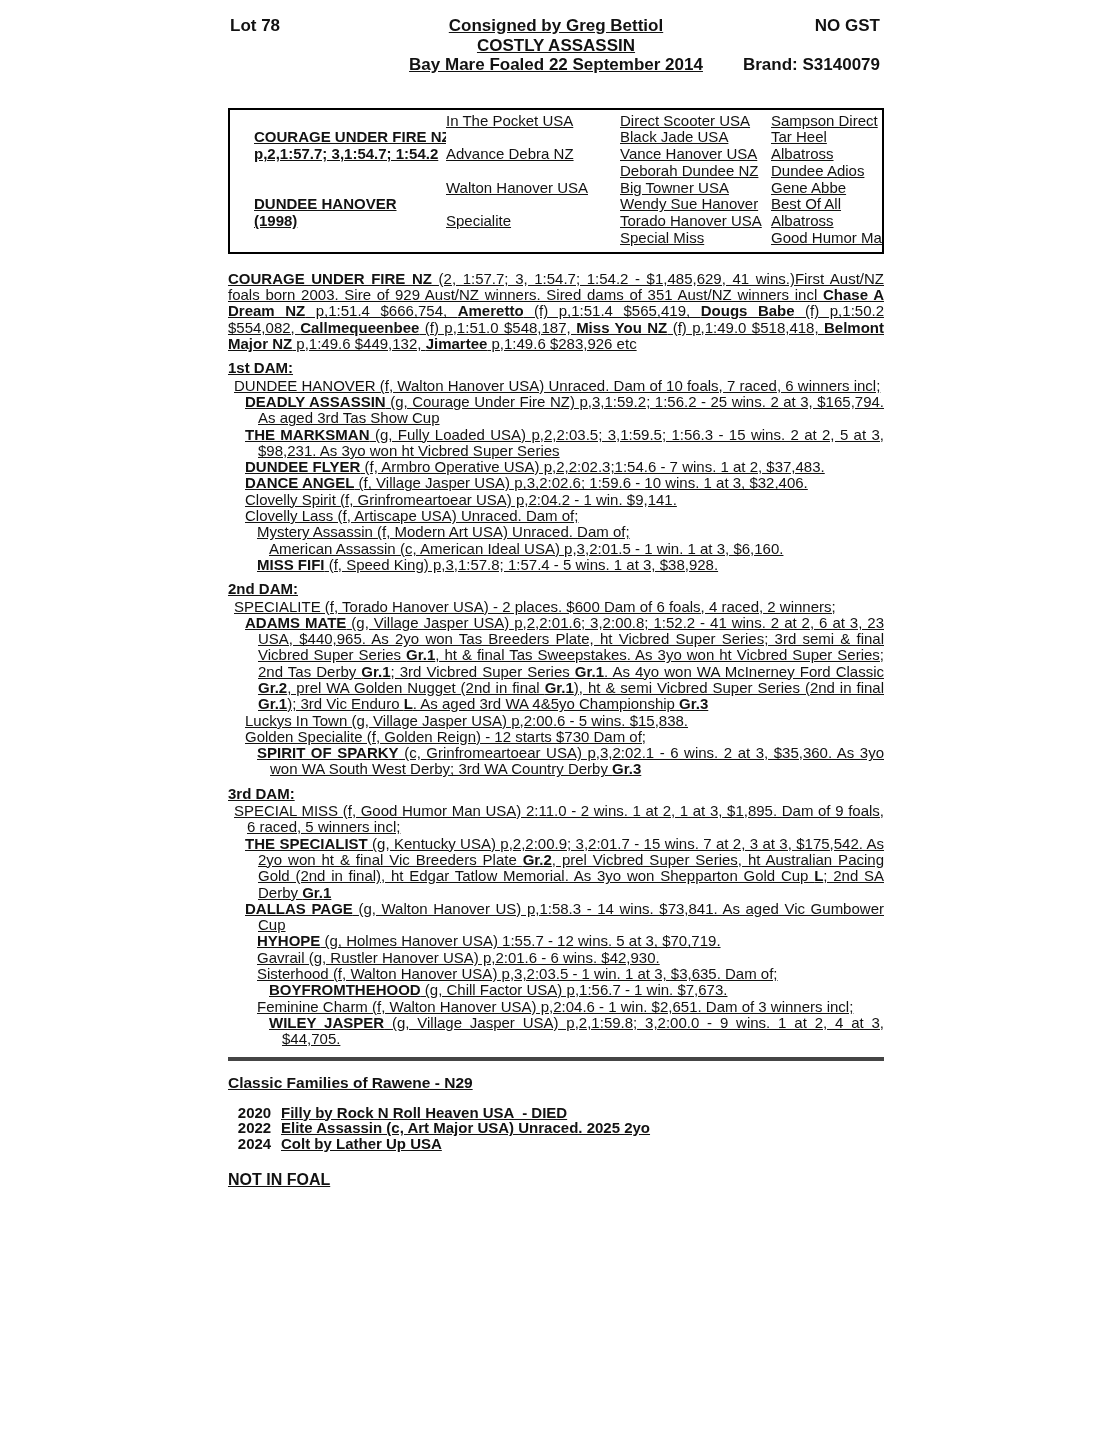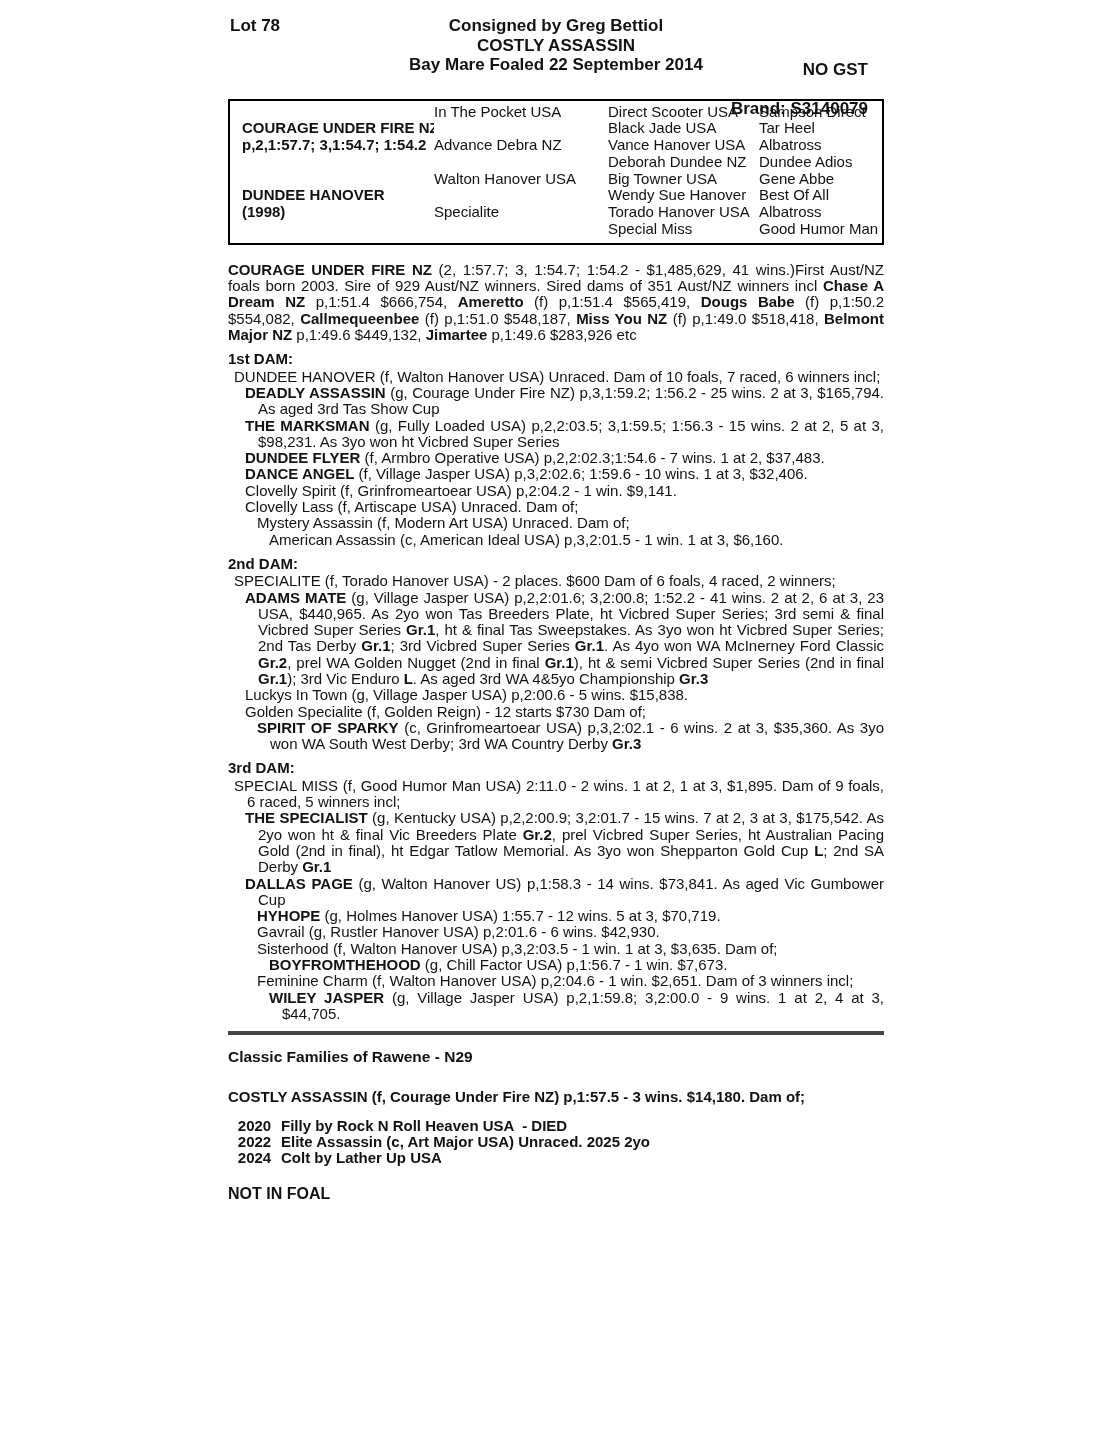--- a/index.html
+++ b/index.html
@@ -1,34 +1,34 @@
 <!DOCTYPE html>
 <html><head>
 <meta charset="utf-8">
 <style>
   html,body{margin:0;padding:0;}
   body{
     width:1106px;height:1431px;background:#ffffff;color:#121212;
     font-family:"Liberation Sans", sans-serif;overflow:hidden;
   }
-  .page{padding:16px 222px 0 228px;}
+  .page{padding:16px 222px 0 228px;text-decoration:underline;}
   .b{font-weight:bold;}
 
   
   .hdr{font-size:17px;line-height:19.5px;font-weight:bold;}
   .hdr-row{position:relative;text-align:center;}
   .hdr-left{position:absolute;left:2px;top:0;}
-  .hdr-right{position:absolute;right:16px;top:0;margin-top:44px;}
+  .hdr-right{position:absolute;right:4px;top:0;}
 
   
   .ped-table{
-    margin-top:24px;border:2px solid #000;
+    margin-top:33px;border:2px solid #000;
     display:grid;grid-template-columns:192px 174px 151px 1fr;
     font-size:15px;line-height:16.8px;
-    padding:3px 0 5px 12px;
+    padding:3px 0 5px 24px;
   }
   .ped-cell{white-space:nowrap;overflow:hidden;}
 
   
   .bodytext{font-size:15px;line-height:16.3px;}
   .para{margin:17px 0 4px 0;text-align:justify;}
   .dam-heading{font-weight:bold;margin:8px 0 1px 0;}
   .entry{margin:0;text-align:justify;}
   .lv1{padding-left:19px;text-indent:-13px;}
   .lv2{padding-left:30px;text-indent:-13px;}
@@ -104,20 +104,21 @@
       <p class="dam-heading">1st DAM:</p>
       <p class="entry lv1"><span>DUNDEE HANOVER (f, Walton Hanover USA) Unraced. Dam of 10 foals, 7 raced, 6 winners incl;</span></p>
       <p class="entry lv2"><span class="b">DEADLY ASSASSIN</span><span> (g, Courage Under Fire NZ) p,3,1:59.2; 1:56.2 - 25 wins. 2 at 3, $165,794. As aged 3rd Tas Show Cup</span></p>
       <p class="entry lv2"><span class="b">THE MARKSMAN</span><span> (g, Fully Loaded USA) p,2,2:03.5; 3,1:59.5; 1:56.3 - 15 wins. 2 at 2, 5 at 3, $98,231. As 3yo won ht Vicbred Super Series</span></p>
       <p class="entry lv2"><span class="b">DUNDEE FLYER</span><span> (f, Armbro Operative USA) p,2,2:02.3;1:54.6 - 7 wins. 1 at 2, $37,483.</span></p>
       <p class="entry lv2"><span class="b">DANCE ANGEL</span><span> (f, Village Jasper USA) p,3,2:02.6; 1:59.6 - 10 wins. 1 at 3, $32,406.</span></p>
       <p class="entry lv2"><span>Clovelly Spirit (f, Grinfromeartoear USA) p,2:04.2 - 1 win. $9,141.</span></p>
       <p class="entry lv2"><span>Clovelly Lass (f, Artiscape USA) Unraced. Dam of;</span></p>
       <p class="entry lv3"><span>Mystery Assassin (f, Modern Art USA) Unraced. Dam of;</span></p>
       <p class="entry lv4"><span>American Assassin (c, American Ideal USA) p,3,2:01.5 - 1 win. 1 at 3, $6,160.</span></p>
+      <p class="entry lv3"><span class="b">MISS FIFI</span><span> (f, Speed King) p,3,1:57.8; 1:57.4 - 5 wins. 1 at 3, $38,928.</span></p>
       <p class="dam-heading">2nd DAM:</p>
       <p class="entry lv1"><span>SPECIALITE (f, Torado Hanover USA) - 2 places. $600 Dam of 6 foals, 4 raced, 2 winners;</span></p>
       <p class="entry lv2"><span class="b">ADAMS MATE</span><span> (g, Village Jasper USA) p,2,2:01.6; 3,2:00.8; 1:52.2 - 41 wins. 2 at 2, 6 at 3, 23 USA, $440,965. As 2yo won Tas Breeders Plate, ht Vicbred Super Series; 3rd semi &amp; final Vicbred Super Series </span><span class="b">Gr.1</span><span>, ht &amp; final Tas Sweepstakes. As 3yo won ht Vicbred Super Series; 2nd Tas Derby </span><span class="b">Gr.1</span><span>; 3rd Vicbred Super Series </span><span class="b">Gr.1</span><span>. As 4yo won WA McInerney Ford Classic </span><span class="b">Gr.2</span><span>, prel WA Golden Nugget (2nd in final </span><span class="b">Gr.1</span><span>), ht &amp; semi Vicbred Super Series (2nd in final </span><span class="b">Gr.1</span><span>); 3rd Vic Enduro </span><span class="b">L</span><span>. As aged 3rd WA 4&amp;5yo Championship </span><span class="b">Gr.3</span></p>
       <p class="entry lv2"><span>Luckys In Town (g, Village Jasper USA) p,2:00.6 - 5 wins. $15,838.</span></p>
       <p class="entry lv2"><span>Golden Specialite (f, Golden Reign) - 12 starts $730 Dam of;</span></p>
       <p class="entry lv3"><span class="b">SPIRIT OF SPARKY</span><span> (c, Grinfromeartoear USA) p,3,2:02.1 - 6 wins. 2 at 3, $35,360. As 3yo won WA South West Derby; 3rd WA Country Derby </span><span class="b">Gr.3</span></p>
       <p class="dam-heading">3rd DAM:</p>
       <p class="entry lv1"><span>SPECIAL MISS (f, Good Humor Man USA) 2:11.0 - 2 wins. 1 at 2, 1 at 3, $1,895. Dam of 9 foals, 6 raced, 5 winners incl;</span></p>
       <p class="entry lv2"><span class="b">THE SPECIALIST</span><span> (g, Kentucky USA) p,2,2:00.9; 3,2:01.7 - 15 wins. 7 at 2, 3 at 3, $175,542. As 2yo won ht &amp; final Vic Breeders Plate </span><span class="b">Gr.2</span><span>, prel Vicbred Super Series, ht Australian Pacing Gold (2nd in final), ht Edgar Tatlow Memorial. As 3yo won Shepparton Gold Cup </span><span class="b">L</span><span>; 2nd SA Derby </span><span class="b">Gr.1</span></p>
       <p class="entry lv2"><span class="b">DALLAS PAGE</span><span> (g, Walton Hanover US) p,1:58.3 - 14 wins. $73,841. As aged Vic Gumbower Cup</span></p>
@@ -126,21 +127,20 @@
       <p class="entry lv3"><span>Sisterhood (f, Walton Hanover USA) p,3,2:03.5 - 1 win. 1 at 3, $3,635. Dam of;</span></p>
       <p class="entry lv4"><span class="b">BOYFROMTHEHOOD</span><span> (g, Chill Factor USA) p,1:56.7 - 1 win. $7,673.</span></p>
       <p class="entry lv3"><span>Feminine Charm (f, Walton Hanover USA) p,2:04.6 - 1 win. $2,651. Dam of 3 winners incl;</span></p>
       <p class="entry lv4"><span class="b">WILEY JASPER</span><span> (g, Village Jasper USA) p,2,1:59.8; 3,2:00.0 - 9 wins. 1 at 2, 4 at 3, $44,705.</span></p>
     </div>
 
   <div class="divider"></div>
 
   <div class="family-line">Classic Families of Rawene - N29</div>
 
-  <div class="dam-line">COSTLY ASSASSIN (f, Courage Under Fire NZ) p,1:57.5 - 3 wins. $14,180. Dam of;</div>
 
   <div class="produce-list">
       <div class="produce-row"><span class="produce-year">2020</span><span class="produce-text">Filly by Rock N Roll Heaven USA  - DIED</span></div>
       <div class="produce-row"><span class="produce-year">2022</span><span class="produce-text">Elite Assassin (c, Art Major USA) Unraced. 2025 2yo</span></div>
       <div class="produce-row"><span class="produce-year">2024</span><span class="produce-text">Colt by Lather Up USA</span></div>
     </div>
 
   <div class="status-line">NOT IN FOAL</div>
 
 </div>

